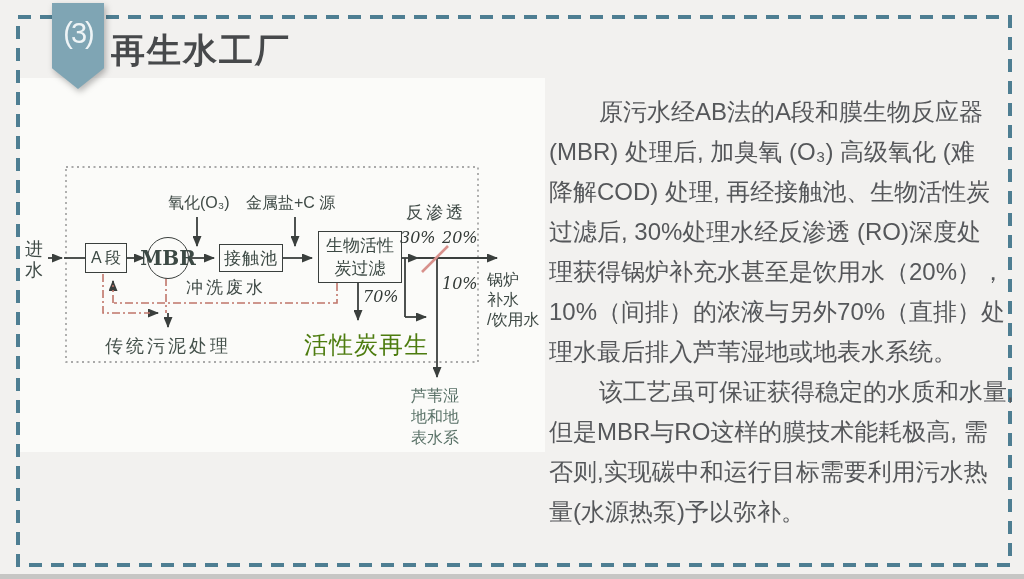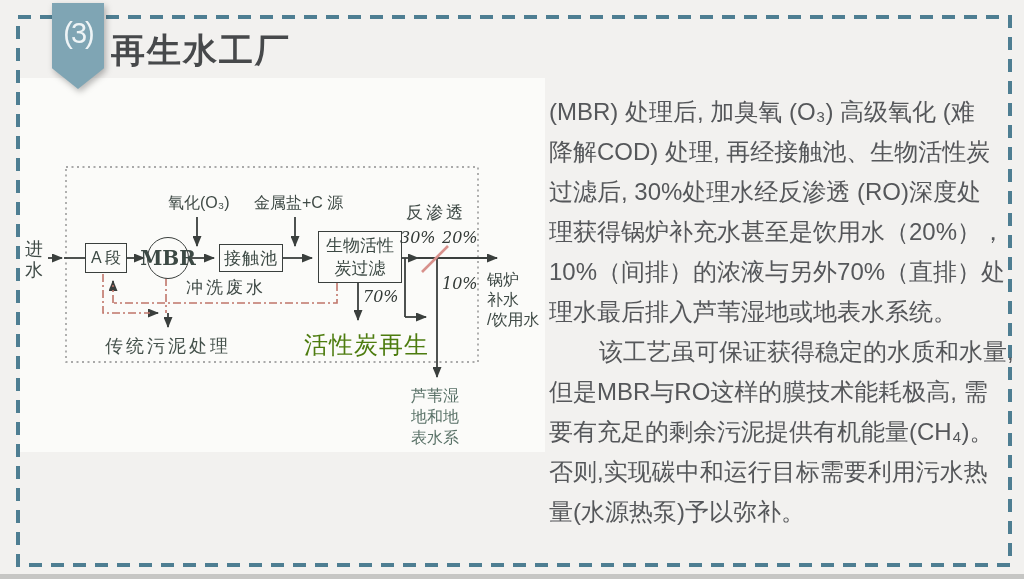--- a/index.html
+++ b/index.html
@@ -37,21 +37,21 @@
   .node-a{left:85px;top:243px;width:42px;height:30px;font-size:16px;}
   .node-mbr{left:147px;top:237px;width:42px;height:42px;border-radius:50%;
     font-family:"DejaVu Serif","Liberation Serif",serif;font-weight:bold;font-size:20px;}
   .node-contact{left:219px;top:244px;width:64px;height:28px;font-size:17px;letter-spacing:1px;}
   .node-bac{left:318px;top:231px;width:84px;height:52px;font-size:17px;line-height:23px;white-space:pre-line;}
 
   
   .dlabel{color:#3f4a46;white-space:nowrap;}
   .lbl-inlet{left:25px;top:239px;width:22px;font-size:18px;line-height:21px;word-break:break-all;white-space:normal;}
   .lbl-ozone{left:168px;top:193px;font-size:16px;}
-  .lbl-dosing{left:246px;top:193px;font-size:16px;margin-left:8px;}
+  .lbl-dosing{left:246px;top:193px;font-size:16px;}
   .lbl-backwash{left:186px;top:276px;font-size:17px;letter-spacing:3px;}
   .lbl-sludge{left:105px;top:334px;font-size:18px;letter-spacing:3px;color:#45524c;}
   .lbl-regen{left:304px;top:329px;font-size:24px;letter-spacing:1px;color:#4d7c0f;}
   .lbl-ro{left:406px;top:201px;font-size:17px;letter-spacing:3px;}
   .pct{font-family:"DejaVu Serif","Liberation Serif",serif;font-style:italic;font-size:16px;color:#333a37;}
   .pct-30{left:400px;top:228px;}
   .pct-20{left:442px;top:228px;}
   .pct-10{left:442px;top:274px;}
   .pct-70{left:363px;top:287px;}
   .lbl-boiler{left:487px;top:270px;font-size:16px;line-height:20px;white-space:pre-line;color:#3f4a46;}
@@ -131,24 +131,24 @@
 <div class="abs dlabel pct pct-10">10%</div>
 <div class="abs dlabel pct pct-70">70%</div>
 <div class="abs dlabel lbl-boiler">锅炉
 补水
 /饮用水</div>
 <div class="abs dlabel lbl-wetland">芦苇湿
 地和地
 表水系</div>
 
 <div class="abs body-text">
+  <div class="bline indent">原污水经AB法的A段和膜生物反应器</div>
   <div class="bline">(MBR) 处理后, 加臭氧 (O₃) 高级氧化 (难</div>
   <div class="bline">降解COD) 处理, 再经接触池、生物活性炭</div>
   <div class="bline">过滤后, 30%处理水经反渗透 (RO)深度处</div>
   <div class="bline">理获得锅炉补充水甚至是饮用水（20%），</div>
   <div class="bline">10%（间排）的浓液与另外70%（直排）处</div>
   <div class="bline">理水最后排入芦苇湿地或地表水系统。</div>
   <div class="bline indent">该工艺虽可保证获得稳定的水质和水量,</div>
   <div class="bline">但是MBR与RO这样的膜技术能耗极高, 需</div>
-  <div class="bline">要有充足的剩余污泥提供有机能量(CH₄)。</div>
   <div class="bline">否则,实现碳中和运行目标需要利用污水热</div>
   <div class="bline">量(水源热泵)予以弥补。</div>
 </div>
 
 </body></html>

